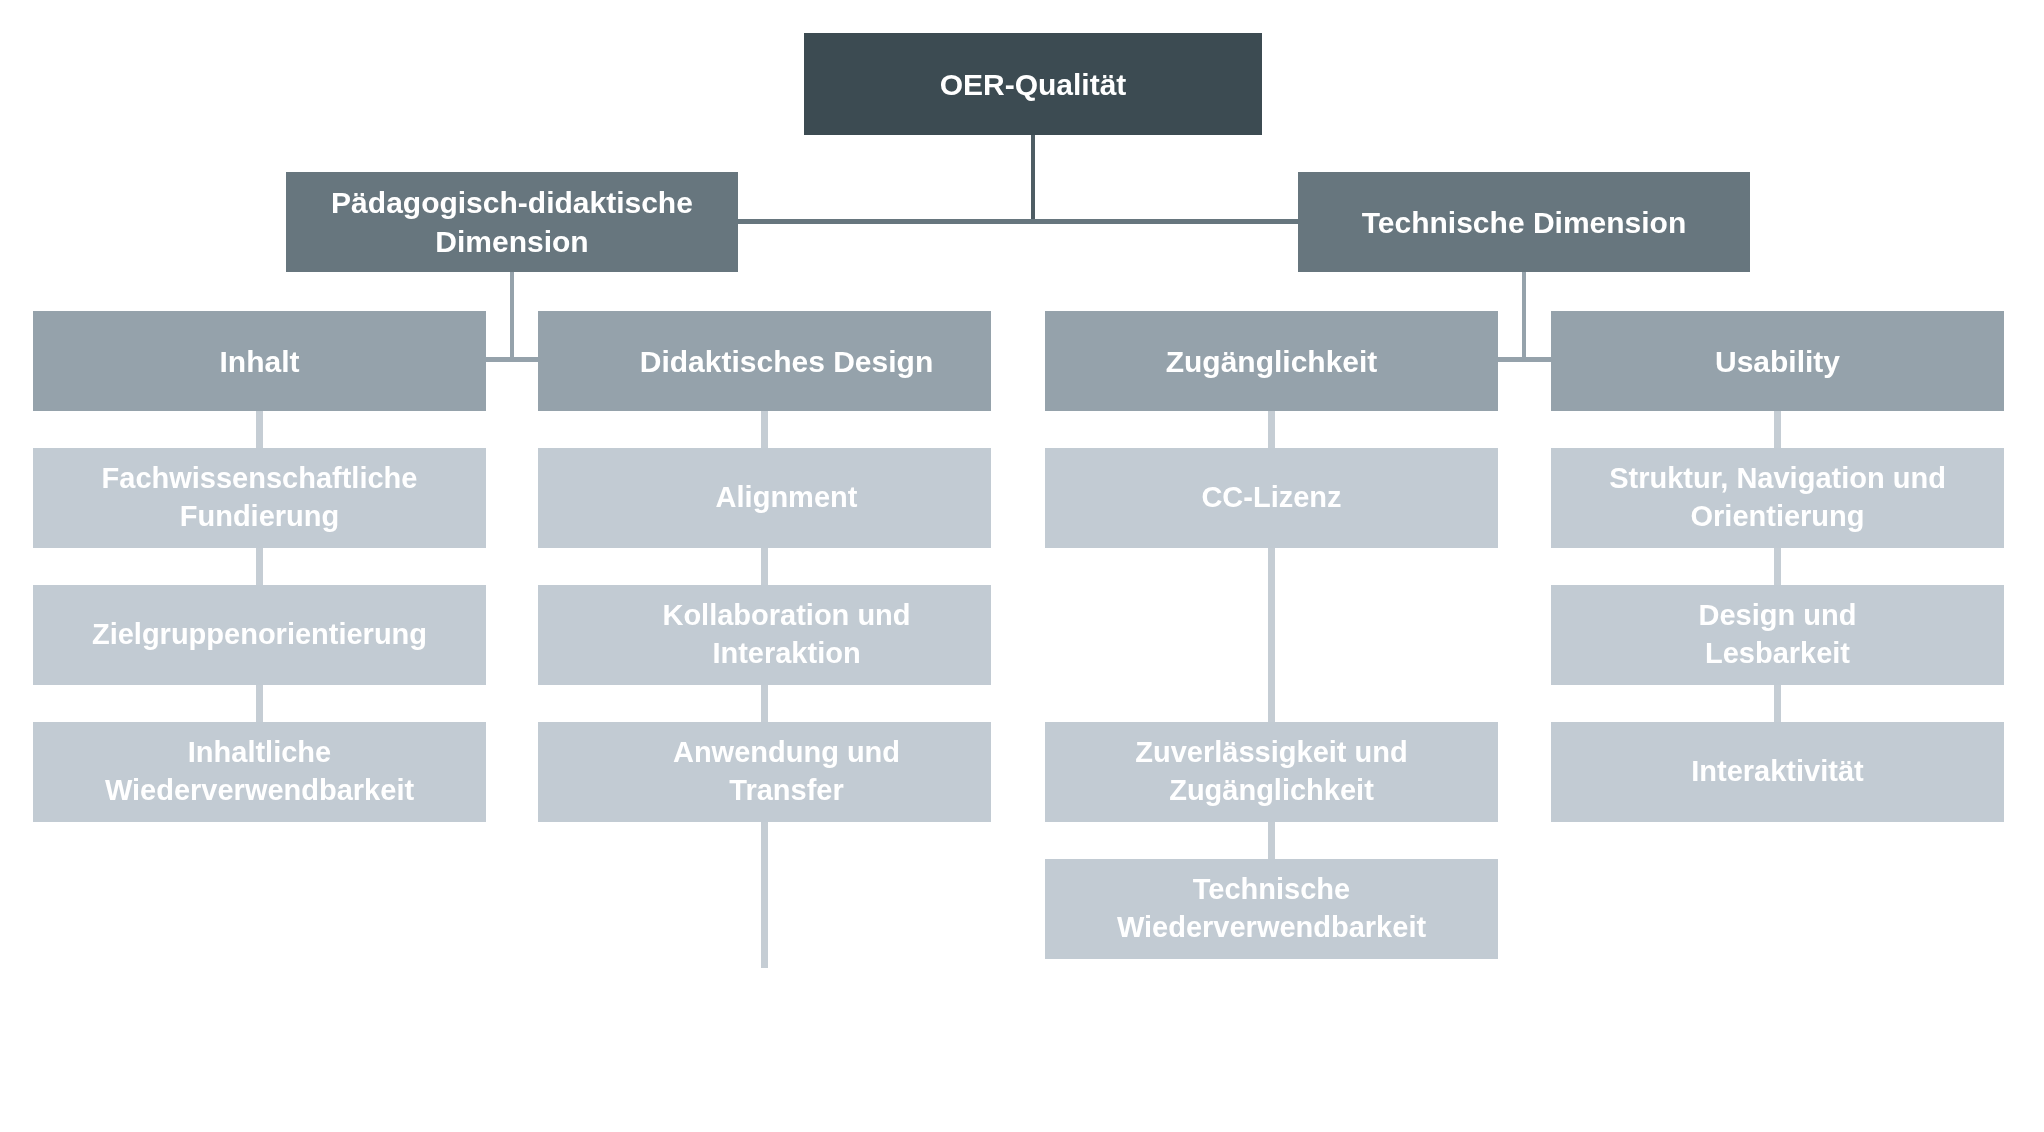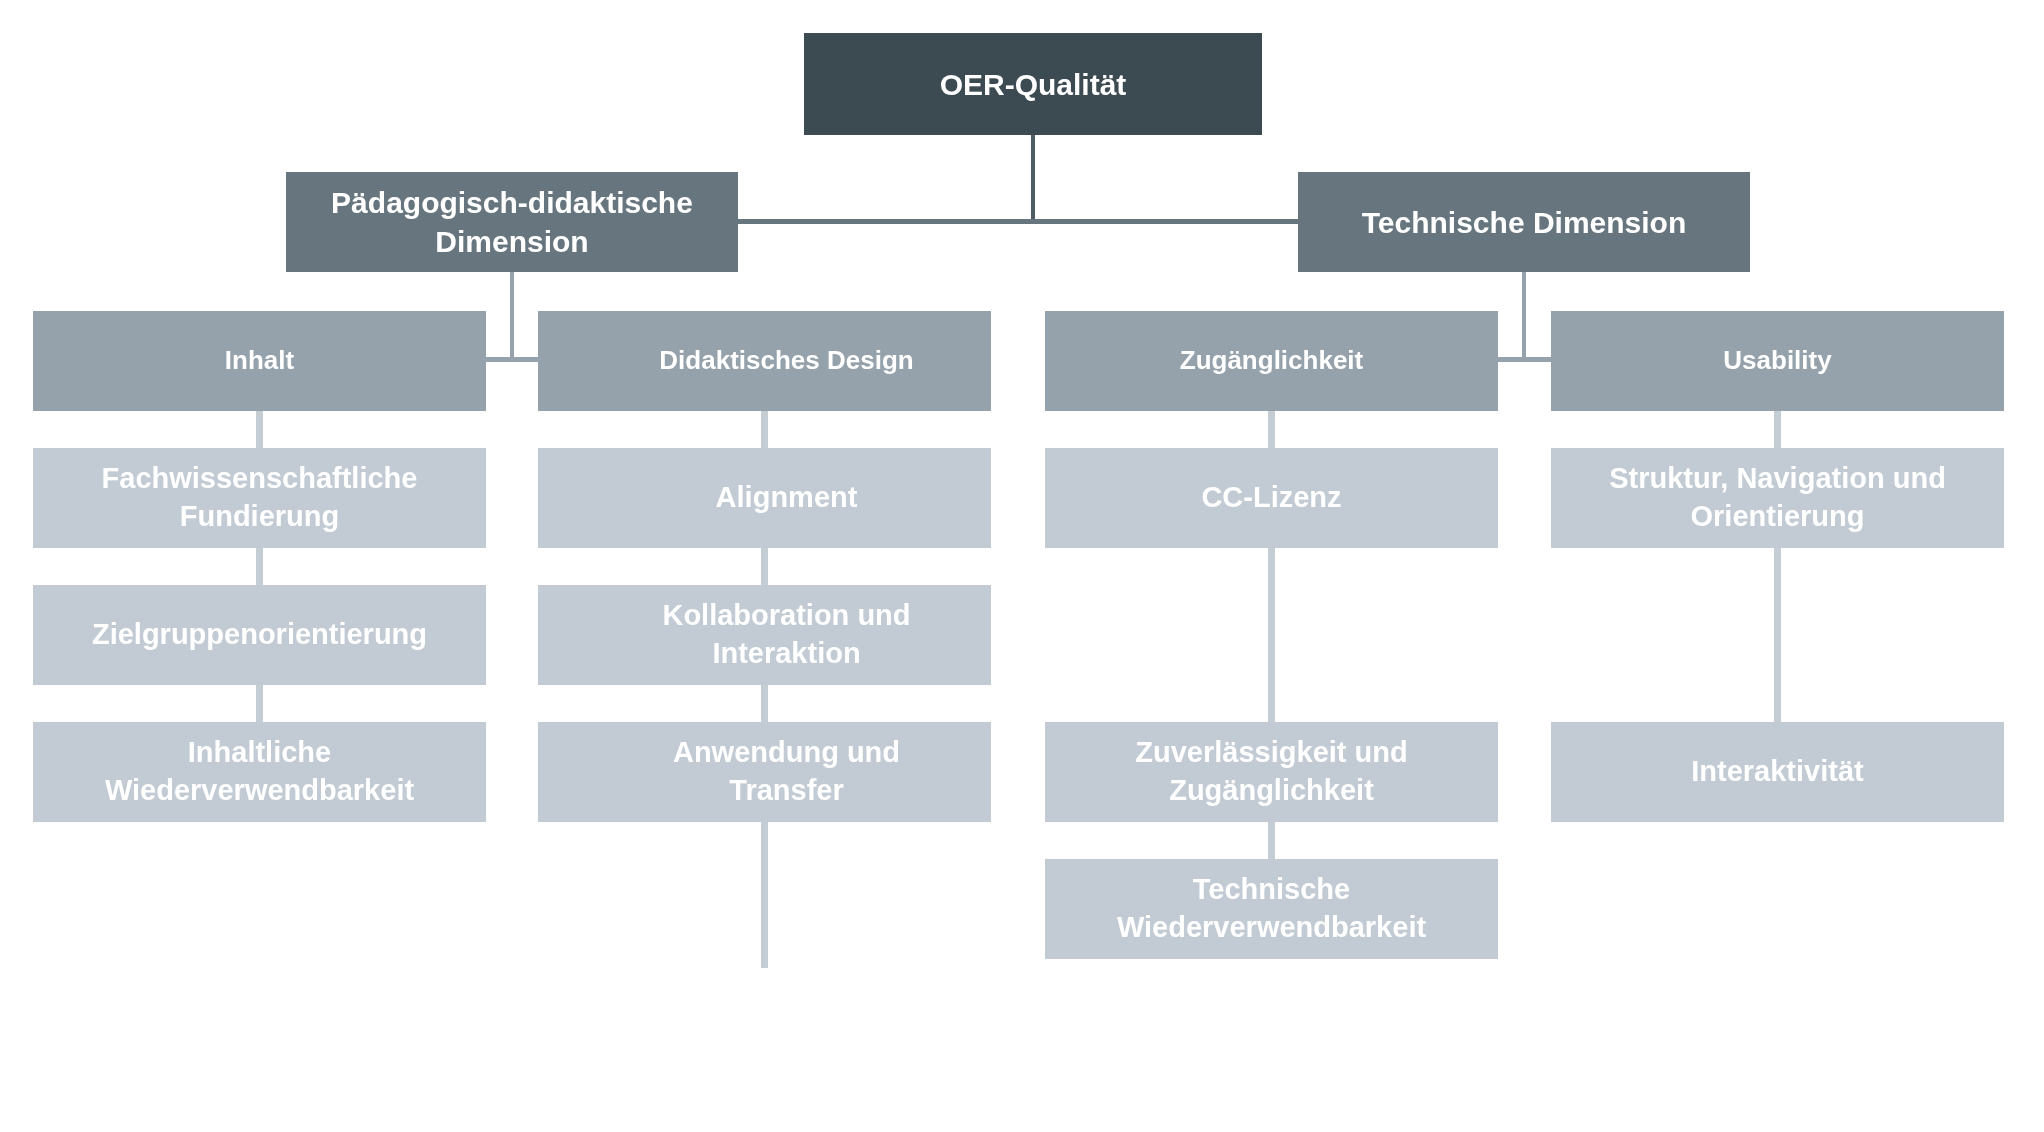--- a/index.html
+++ b/index.html
@@ -37,21 +37,21 @@
   .dim-box {
     top: 172px; width: 452px; height: 100px;
     background: #67767e;
     font-size: 30px;
   }
   .dim-1 { left: 286px; }
   .dim-2 { left: 1298px; }
   .cat-box {
     top: 311px; width: 453px; height: 100px;
     background: #95a2ab;
-    font-size: 26px;
+    font-size: 30px;
   }
   .leaf-box {
     width: 453px; height: 100px;
     background: #c2cbd3;
     font-size: 29px;
   }
   .col-1 { left: 33px; }
   .col-2 { left: 538px; padding-left: 44px; }
   .col-3 { left: 1045px; }
   .col-4 { left: 1551px; }
@@ -130,15 +130,17 @@
   <div class="box leaf-box col-2 row-5">Assessment</div>
 
   <div class="box leaf-box col-3 row-1">CC-Lizenz</div>
   <div class="box leaf-box col-3 row-3">Zuverlässigkeit und
 Zugänglichkeit</div>
   <div class="box leaf-box col-3 row-4">Technische
 Wiederverwendbarkeit</div>
 
   <div class="box leaf-box col-4 row-1">Struktur, Navigation und
 Orientierung</div>
+  <div class="box leaf-box col-4 row-2">Design und
+Lesbarkeit</div>
   <div class="box leaf-box col-4 row-3">Interaktivität</div>
 
 </div>
 
 </body></html>

